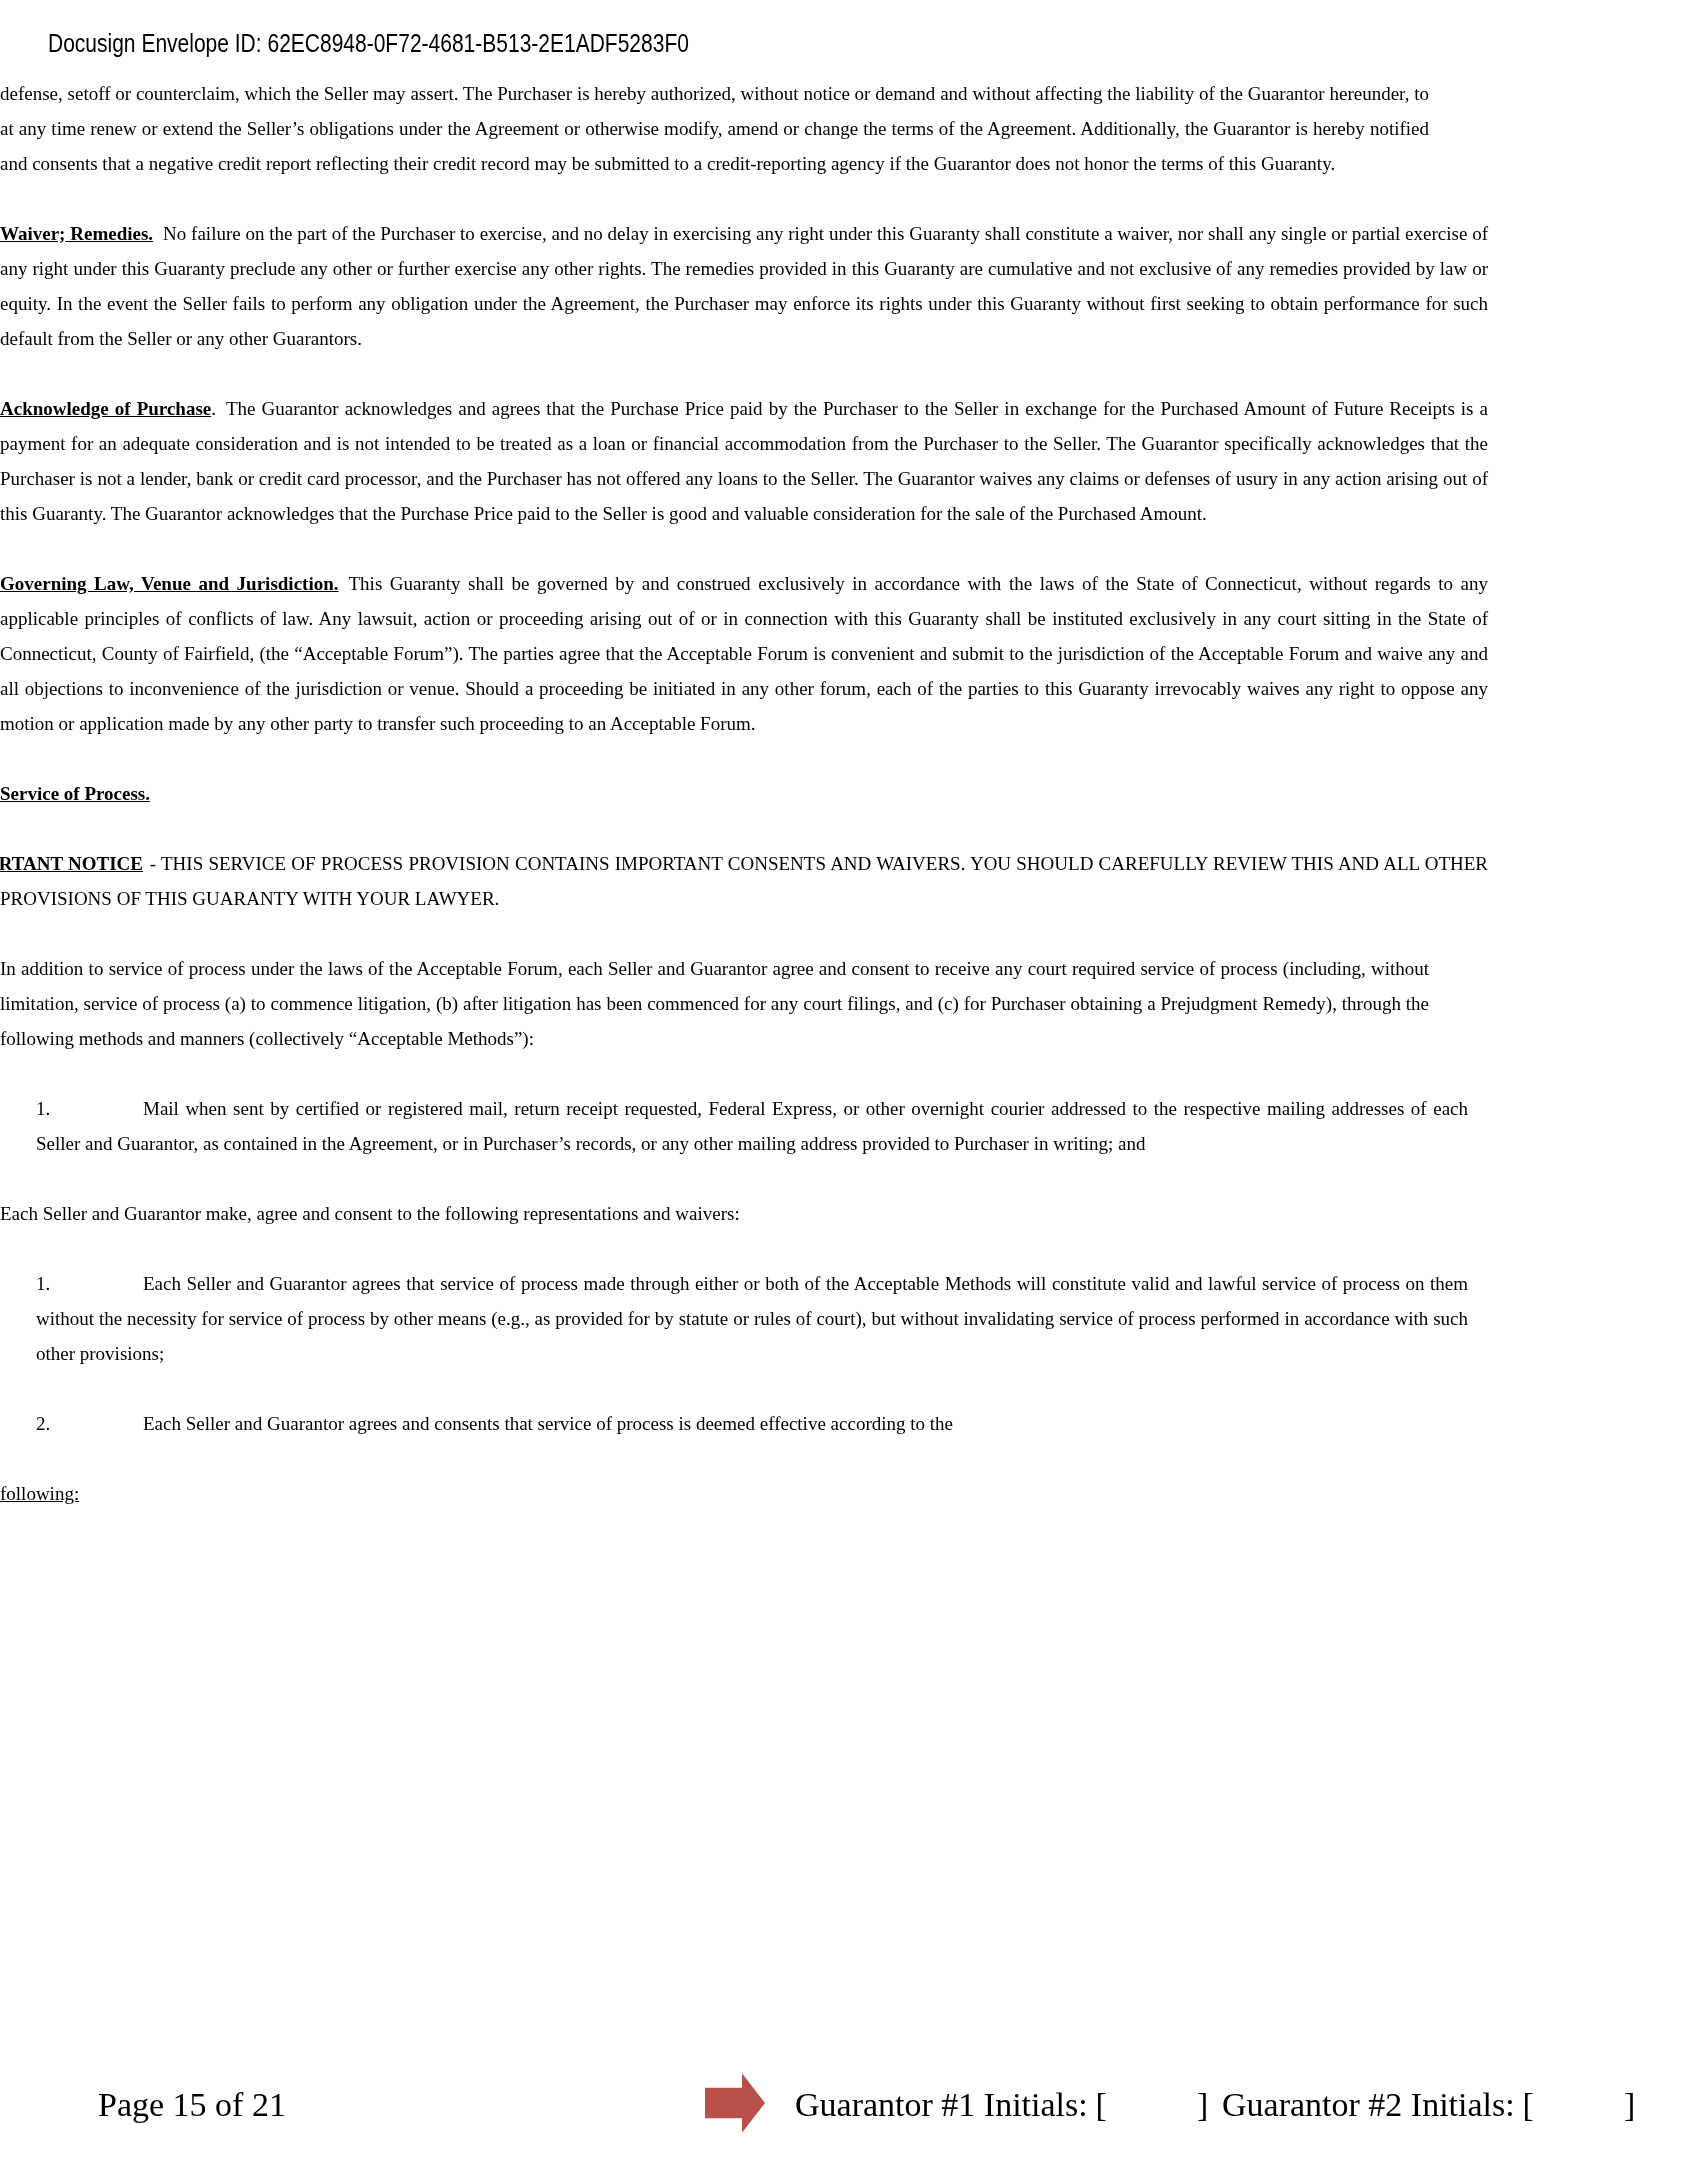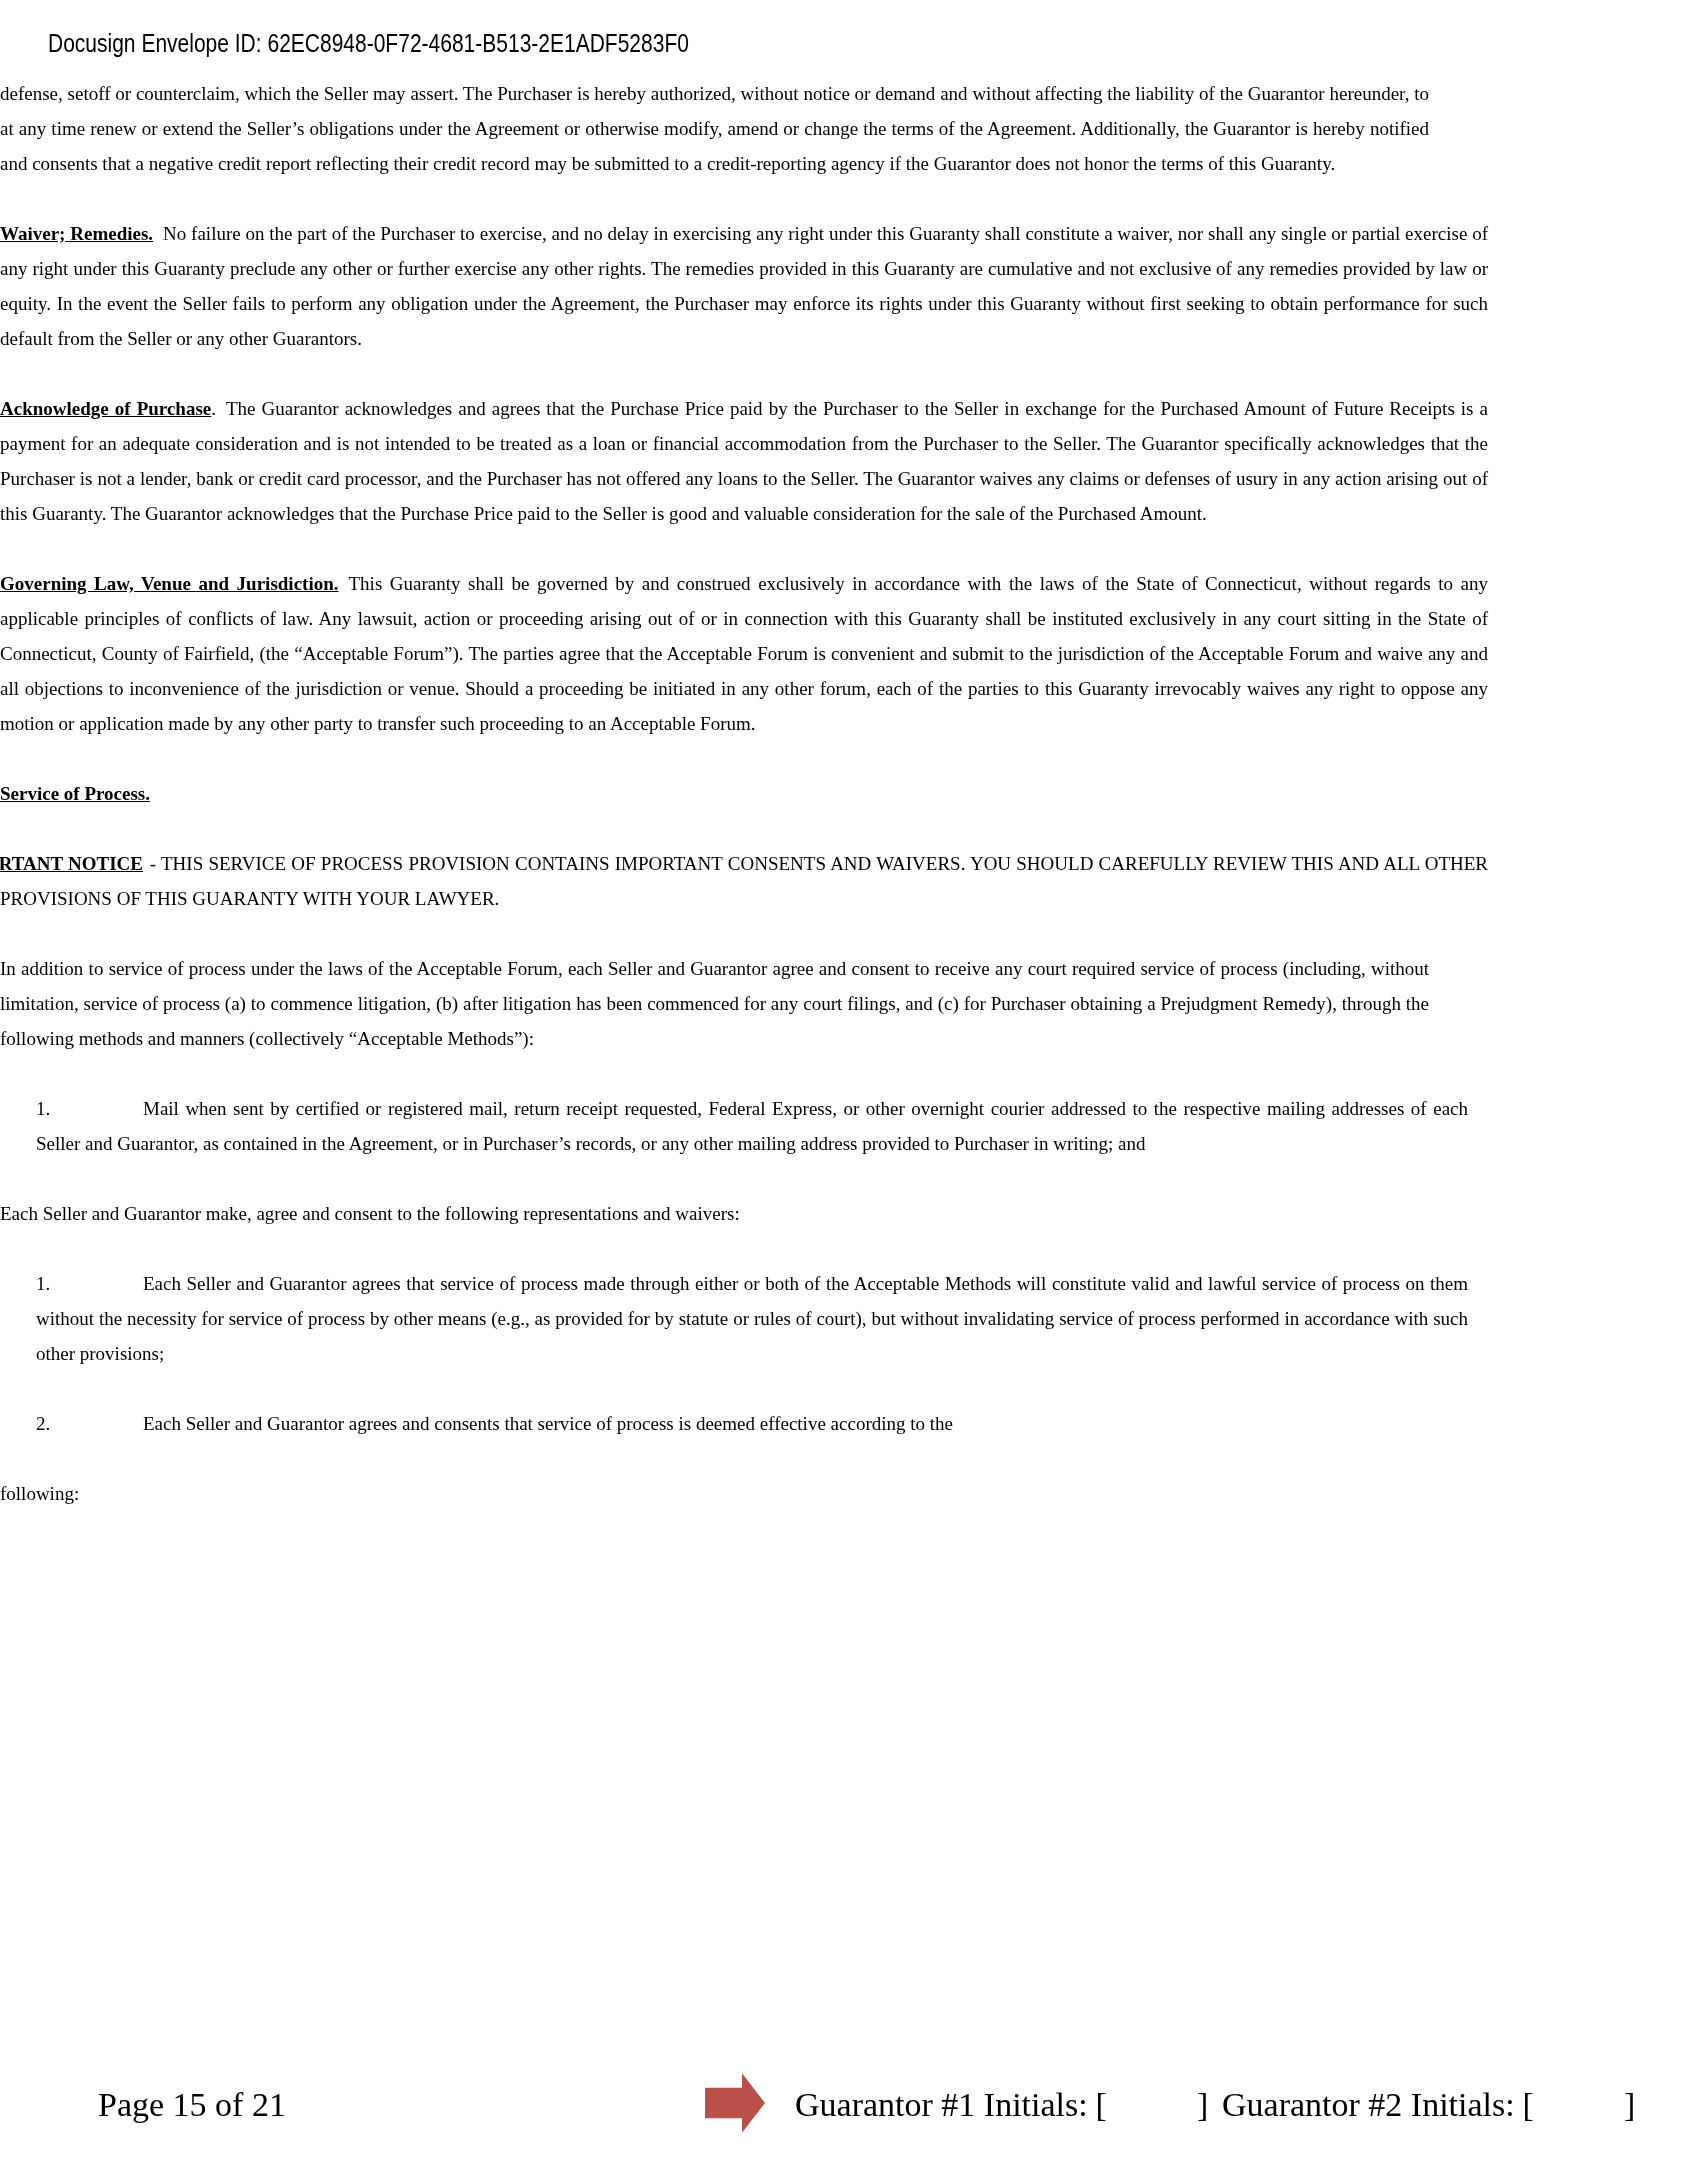--- a/index.html
+++ b/index.html
@@ -22,21 +22,21 @@
   .section,.notice,.b-row{
     margin-left:146px;width:1488px;text-indent:-53px;
   }
   .sec-num{display:inline-block;width:53px;text-indent:0;font-weight:bold;}
   .sec-num.normal{font-weight:normal;}
   .b-num{display:inline-block;width:53px;text-indent:0;}
   .sec-head{font-weight:bold;text-decoration:underline;margin-right:10px;}
   .imp{font-weight:bold;text-decoration:underline;margin-right:6.8px;}
   .sub{margin-left:197px;width:1432px;padding-left:36px;}
   .sub-num{display:inline-block;width:107px;}
-  .following{margin-left:197px;text-align:right;}
+  .following{margin-left:197px;text-align:right;text-decoration:underline;}
   .footer{position:absolute;left:0;top:2081px;width:1688px;height:73px;font-size:34px;line-height:35px;}
   .f-page{position:absolute;left:98px;top:5.6px;}
   .f-arrow{position:absolute;left:705px;top:-7.9px;width:60px;height:60px;}
   .f-g1{position:absolute;left:795px;top:5.6px;white-space:nowrap;}
   .f-g2{position:absolute;left:1222px;top:5.6px;white-space:nowrap;}
   .init-field{margin-left:7.9px;}
   .init-gap{display:inline-block;width:90px;}
 </style>
 </head>
 <body>

